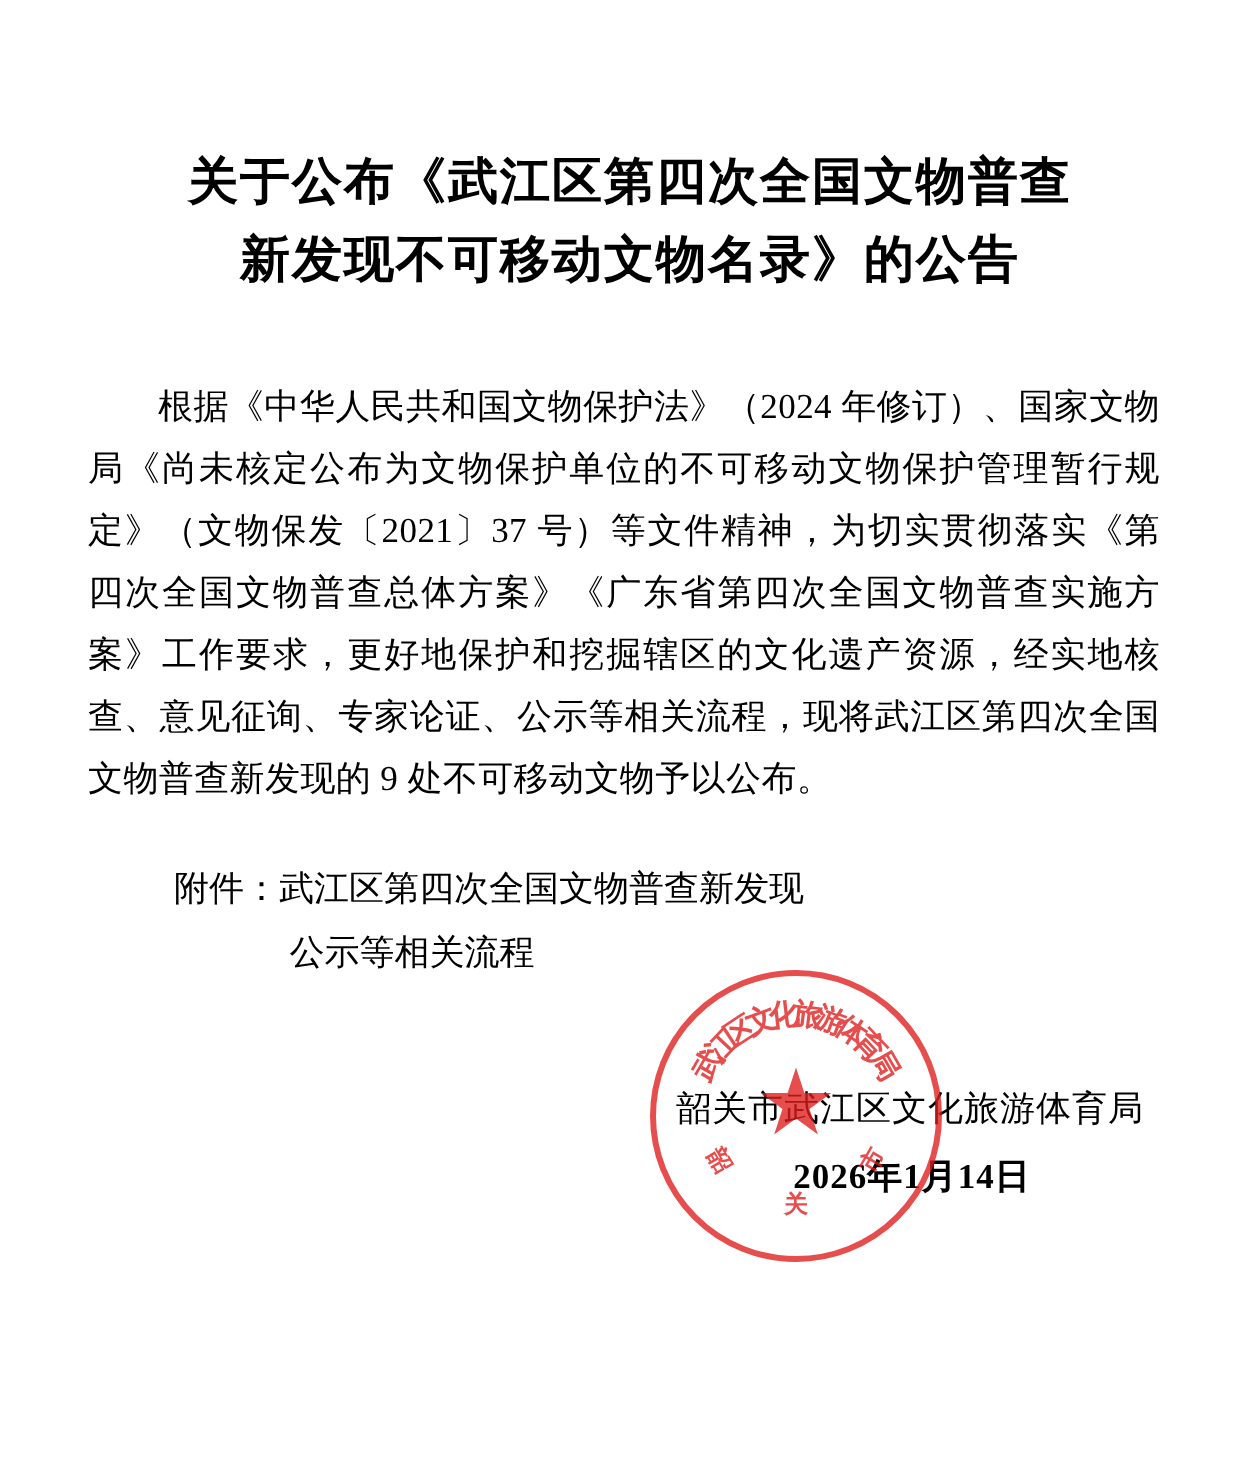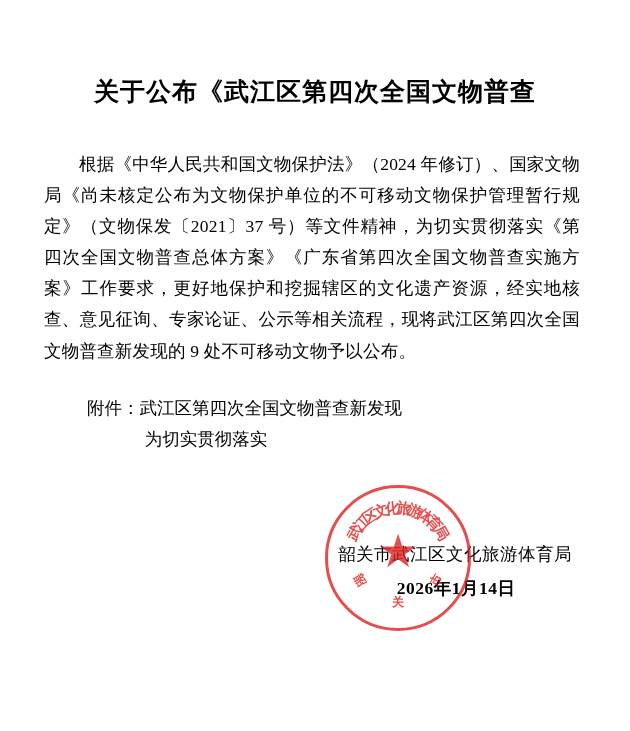--- a/index.html
+++ b/index.html
@@ -44,20 +44,21 @@
   }
   .para {
     margin: 0 0 16px 0;
     text-indent: 2em;
   }
   .attach-block {
     margin: 26px 0 0 0;
     padding: 0 50px 0 52px;
     font-size: 17.5px;
     line-height: 1.78;
+    font-family: Liberation Mono, monospace;
   }
   .attach-line1 {
     text-indent: 2em;
     margin: 0;
   }
   .attach-line2 {
     margin: 0;
     padding-left: 5.3em;
   }
   .signature {
@@ -132,29 +133,30 @@
     line-height: 16px;
   }
 </style>
 </head>
 <body>
 
 <div class="page">
 
   <h1 class="doc-title">
     <span class="title-line">关于公布《武江区第四次全国文物普查</span>
+    <span class="title-line">新发现不可移动文物名录》的公告</span>
   </h1>
 
   <div class="body-text">
     <p class="para">根据《中华人民共和国文物保护法》（2024 年修订）、国家文物局《尚未核定公布为文物保护单位的不可移动文物保护管理暂行规定》（文物保发〔2021〕37 号）等文件精神，为切实贯彻落实《第四次全国文物普查总体方案》《广东省第四次全国文物普查实施方案》工作要求，更好地保护和挖掘辖区的文化遗产资源，经实地核查、意见征询、专家论证、公示等相关流程，现将武江区第四次全国文物普查新发现的 9 处不可移动文物予以公布。</p>
   </div>
 
   <div class="attach-block">
     <p class="attach-line1">附件：武江区第四次全国文物普查新发现</p>
-    <p class="attach-line2">为切实贯彻落实</p>
+    <p class="attach-line2">公示等相关流程</p>
   </div>
 
   <div class="signature">
     <span class="sig-line">韶关市武江区文化旅游体育局</span>
     <span class="sig-line sig-date">2026年1月14日</span>
   </div>
 
   <div class="seal">
     <div class="seal-text-top" id="seal-arc">
         <span class="seal-char" style="transform: translate(-43.3013px, -25px) rotate(-60deg);">武</span>

